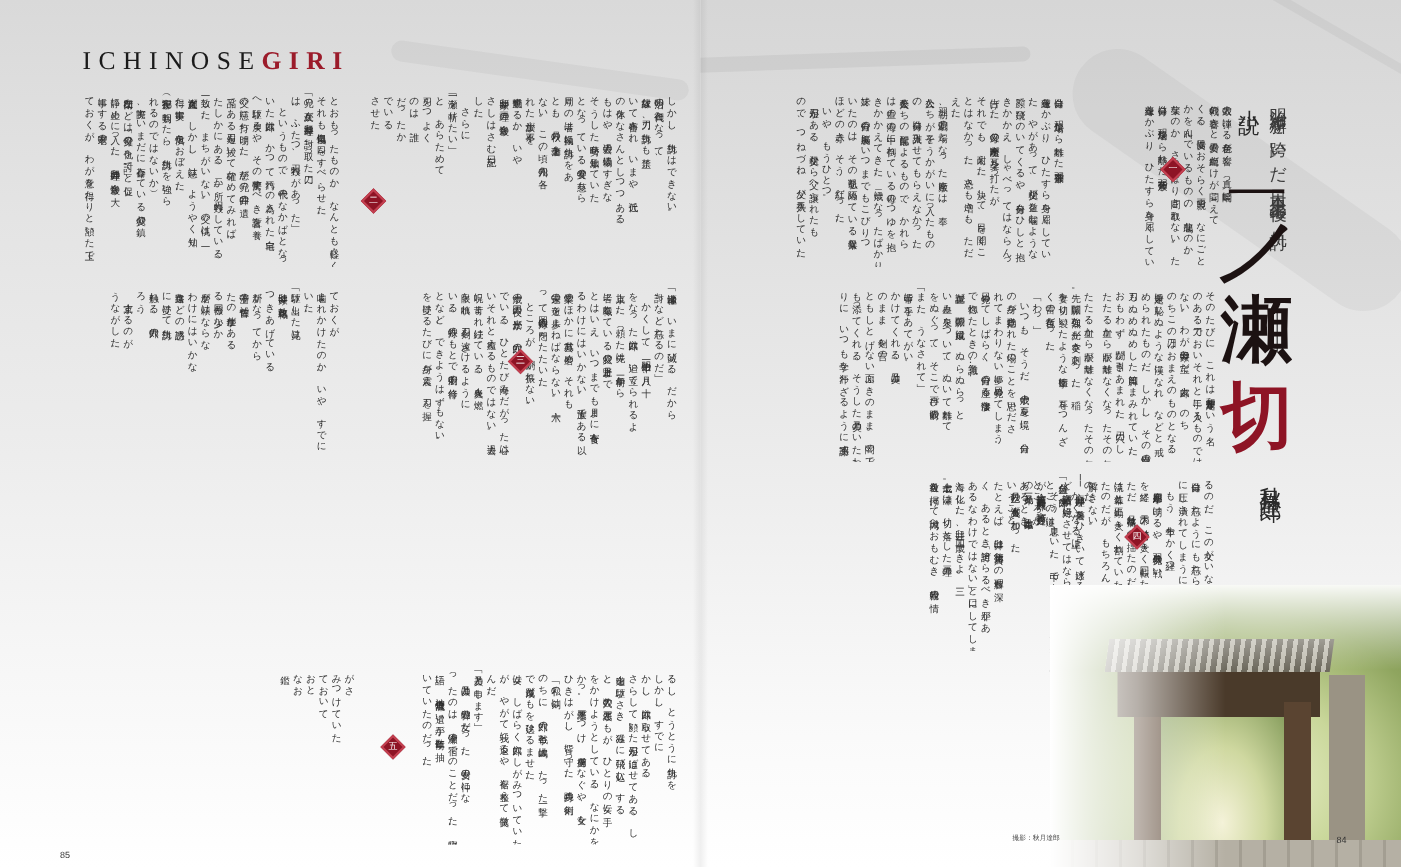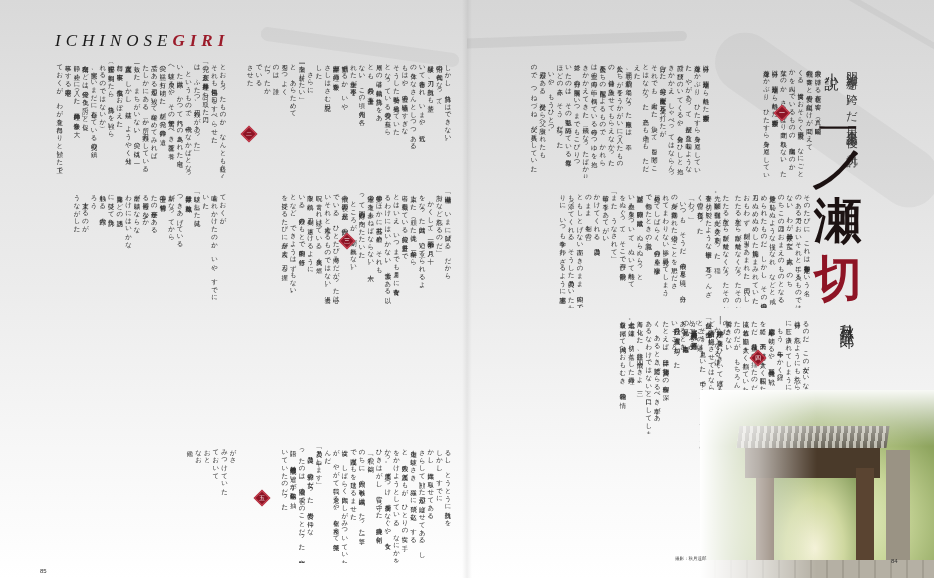--- a/index.html
+++ b/index.html
@@ -12,21 +12,21 @@
     background: linear-gradient(180deg, #d9d9d9 0%, #e4e4e4 25%, #ececec 50%, #f6f6f6 75%, #ffffff 100%); }
   .page-right { left: 467px; width: 467px;
     background: linear-gradient(180deg, #d6d6d6 0%, #e2e2e2 30%, #efefef 60%, #fafafa 85%, #ffffff 100%); }
   .gutter { position: absolute; left: 462px; top: 0; width: 10px; height: 578px;
     background: linear-gradient(90deg, rgba(0,0,0,0) 0%, rgba(0,0,0,0.06) 50%, rgba(0,0,0,0) 100%); }
 
   
   .brush { position: absolute; background: rgba(120,120,120,0.18); border-radius: 40px; }
 
   .header-logo { position: absolute; left: 55px; top: 31px; font-family: "Liberation Serif", serif;
-    font-size: 17px; letter-spacing: 5px; color: #1a1a1a; white-space: nowrap; font-style: italic; }
+    font-size: 17px; letter-spacing: 5px; color: #1a1a1a; white-space: nowrap; }
   .header-logo .accent { color: #9b1b2a; font-weight: bold; }
 
   .tier { position: absolute; display: flex; flex-direction: row-reverse; gap: 0; }
   .col { writing-mode: vertical-rl; font-size: 6.4px; line-height: 8.6px; color: #2d2d2d;
     letter-spacing: 0.5px; overflow: hidden; white-space: nowrap; font-family: "DejaVu Serif", serif; }
 
   .marker { position: absolute; width: 12px; height: 12px; background: #8e1425;
     transform: rotate(45deg); box-shadow: 0 0 0 1.5px #c24050 inset; }
   .marker span { position: absolute; left: 0; top: 0; width: 12px; height: 12px;
     transform: rotate(-45deg); color: #fff; font-size: 6px; line-height: 12px; text-align: center; }

